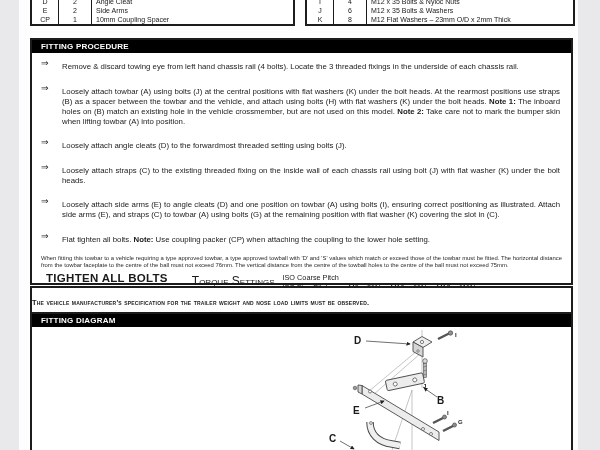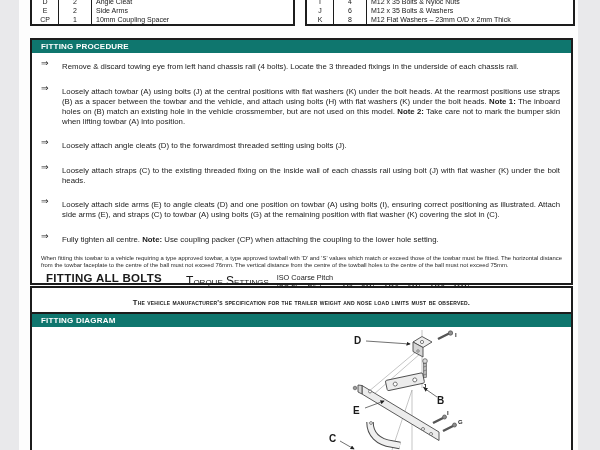--- a/index.html
+++ b/index.html
@@ -19,23 +19,23 @@
   #tbl-left{left:0;width:265px;}
   #tbl-right{left:275px;width:270px;}
   table.parts td{border-left:1.5px solid #1c1c1c;height:9px;line-height:9px;padding:0 4px;white-space:nowrap;overflow:hidden;}
   table.parts td.col-letter{width:26px;text-align:center;border-left:none;padding:0;}
   table.parts td.col-qty{width:32px;text-align:center;padding:0;}
   table.parts td.col-desc{text-align:left;}
 
   
   .box{position:absolute;border:2px solid #1c1c1c;background:#fff;box-sizing:border-box;}
   #proc{left:30px;top:38px;width:543px;height:247px;}
-  #notice{left:30px;top:286px;width:543px;height:33px;display:flex;align-items:center;justify-content:center;}
+  #notice{left:30px;top:286px;width:543px;height:33px;display:flex;align-items:center;justify-content:flex-start;}
   #diag{left:30px;top:312px;width:543px;height:150px;}
-  .bar{background:#0f766e;color:#fff;font-weight:bold;font-size:8px;line-height:8px;padding:2.5px 0 2.5px 9px;letter-spacing:.2px;}
+  .bar{background:#000000;color:#fff;font-weight:bold;font-size:8px;line-height:8px;padding:2.5px 0 2.5px 9px;letter-spacing:.2px;}
 
   
   .steps{padding:5px 7px 0 9px;}
   .step{display:flex;margin-bottom:6.5px;}
   .arrow{flex:0 0 17px;font-size:9px;line-height:10px;}
   .step-text{margin:4px;flex:1;font-size:7.8px;line-height:10px;text-align:justify;}
   .b{font-weight:bold;}
   .fine{margin:0 9px;font-size:5.9px;line-height:7px;text-align:justify;color:#2a2a2a;}
   .torque{display:flex;margin:3px 8px 0 14px;align-items:flex-start;}
   .tighten{font-size:11.5px;font-weight:bold;text-decoration:underline;white-space:nowrap;letter-spacing:.3px;}
@@ -120,26 +120,26 @@
       <div class="step">
         <span class="arrow">⇒</span>
         <p class="step-text"><span>Loosely attach straps (C) to the existing threaded fixing on the inside wall of each chassis rail using bolt (J) with flat washer (K) under the bolt heads.</span></p>
       </div>
       <div class="step">
         <span class="arrow">⇒</span>
         <p class="step-text"><span>Loosely attach side arms (E) to angle cleats (D) and one position on towbar (A) using bolts (I), ensuring correct positioning as illustrated.  Attach side arms (E), and straps (C) to towbar (A) using bolts (G) at the remaining position with flat washer (K) covering the slot in (C).</span></p>
       </div>
       <div class="step">
         <span class="arrow">⇒</span>
-        <p class="step-text"><span>Fully tighten all centre.  </span><span class="b">Note:</span><span> Use coupling packer (CP) when attaching the coupling to the lower hole setting.</span></p>
+        <p class="step-text"><span>Flat tighten all bolts.  </span><span class="b">Note:</span><span> Use coupling packer (CP) when attaching the coupling to the lower hole setting.</span></p>
       </div>
     </div>
   <div class="fine">When fitting this towbar to a vehicle requiring a type approved towbar, a type approved towball with 'D' and 'S' values which match or exceed those of the towbar must be fitted.  The horizontal distance from the towbar faceplate to the centre of the ball must not exceed 76mm.  The vertical distance from the centre of the towball holes to the centre of the ball must not exceed 75mm.</div>
   <div class="torque">
-    <div class="tighten">FITTING ALL BOLTS</div>
+    <div class="tighten">TIGHTEN ALL BOLTS</div>
     <div class="tq-label">Torque Settings</div>
     <div class="tq-tbl">
       <div class="tq-row">
         <span class="tq-pitch">ISO Coarse Pitch</span>
       </div>
       <div class="tq-row">
         <span class="tq-pitch">ISO Fine Pitch</span>
         <span class="tq-vals">M8 = 31Nm, M10 = 61Nm, M12 = 111Nm</span>
       </div>
     </div>

